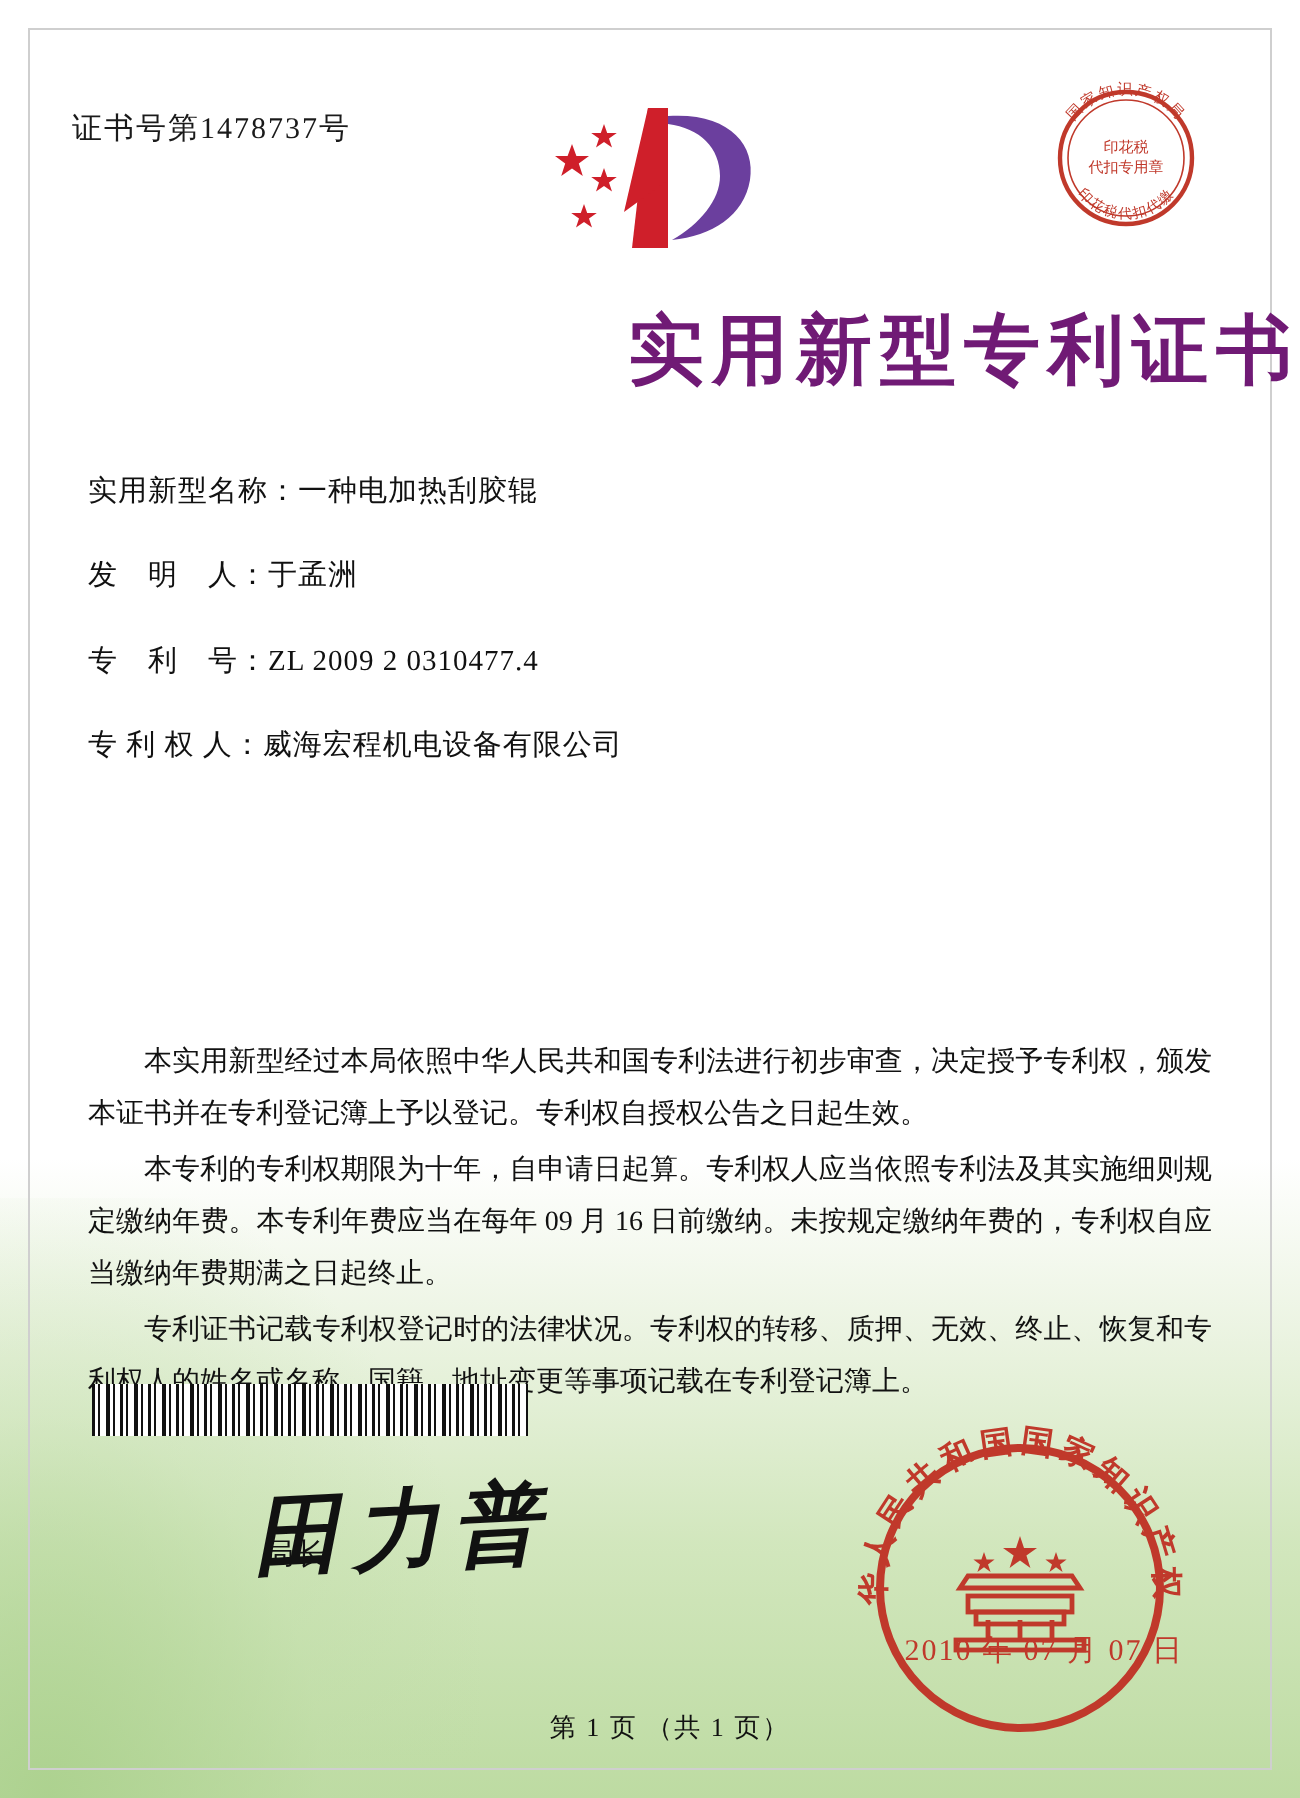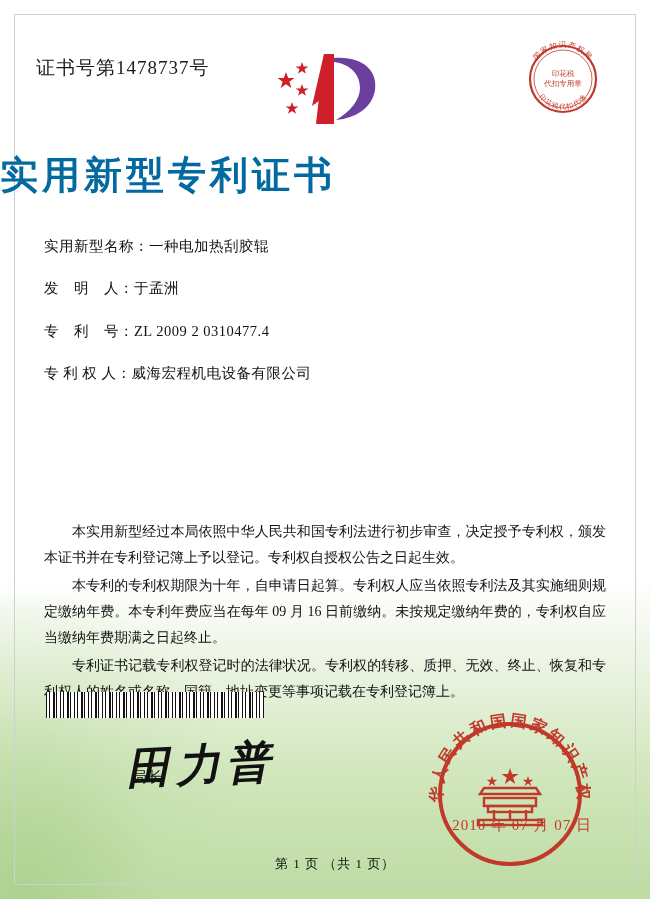--- a/index.html
+++ b/index.html
@@ -46,43 +46,43 @@
     width: 622px; height: 871px;
     border: 1px solid #cfcfcf;
     box-sizing: border-box;
     pointer-events: none;
   }
 
   
   .cert-no {
     position: absolute;
     left: 36px; top: 55px;
-    font-size: 19px;
+    font-size: 15px;
     color: #1a1a1a;
     letter-spacing: 1px;
     white-space: nowrap;
   }
   .logo {
     position: absolute;
     left: 272px; top: 50px;
     width: 110px; height: 78px;
   }
   .seal-top {
     position: absolute;
     right: 44px; top: 36px;
     width: 86px; height: 86px;
   }
   .title {
     position: absolute;
     left: 0; right: 0; top: 150px;
-    text-align: left;
+    text-align: right;
     font-size: 38px;
     font-weight: bold;
     letter-spacing: 4px;
-    color: #0369a1;
+    color: #701a75;
     font-family: "DejaVu Serif", "Liberation Serif", serif;
   }
 
   
   .fields {
     position: absolute;
     left: 44px; top: 238px;
     width: 560px;
   }
   .field-row {

